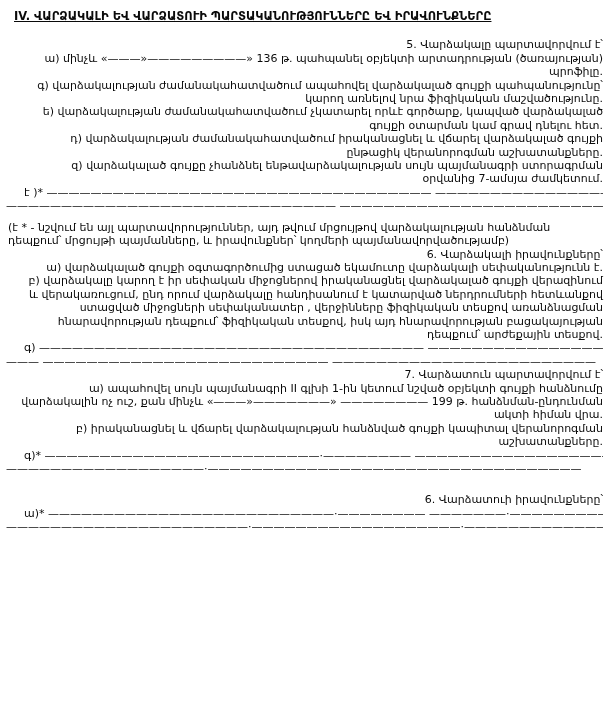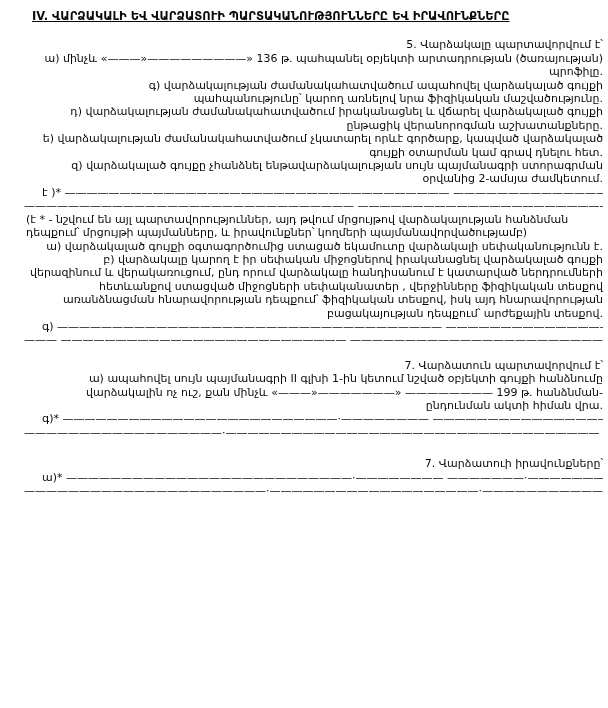--- a/index.html
+++ b/index.html
@@ -3,69 +3,71 @@
 <meta charset="utf-8">
 <style>
   html, body {
     margin: 0; padding: 0; background: #ffffff;
   }
   body {
     width: 608px; height: 708px; overflow: hidden;
     font-family: "DejaVu Sans", sans-serif;
     font-size: 11px; line-height: 13.4px; color: #0a0a0a;
   }
-  .page { padding: 8px 5px 0 24px; }
+  .page { padding: 8px 5px 0 6px; }
   .title {
     font-weight: bold; font-size: 11.5px;
     text-decoration: underline;
     margin: 2px 0 15px 8px;
     white-space: nowrap; overflow: hidden;
   }
   p { margin: 0; }
   .ind { text-indent: 18px; text-align: right; }
   .dashline { white-space: nowrap; overflow: hidden; }
   .note { padding-left: 2px; }
-  .sp-sm { }
-  .sp-md { margin-top: 12px; }
+  .sp-sm { margin-top: 8px; }
+  .sp-md { }
   .sp-lg { margin-top: 18px; }
   .ul { }
 </style>
 </head>
 <body>
 
 <div class="page">
 
   <div class="title">IV. ՎԱՐՁԱԿԱԼԻ ԵՎ ՎԱՐՁԱՏՈՒԻ ՊԱՐՏԱԿԱՆՈՒԹՅՈՒՆՆԵՐԸ ԵՎ ԻՐԱՎՈՒՆՔՆԵՐԸ</div>
 
   <p class="ind">5. Վարձակալը պարտավորվում է՝</p>
 
   <p class="ind"><span>ա) մինչև «———»—————————» 136 թ. պահպանել օբյեկտի արտադրության (ծառայության) </span><span class="ul">պրոֆիլը</span><span>.</span></p>
 
 
   <p class="ind">գ) վարձակալության ժամանակահատվածում ապահովել վարձակալած գույքի պահպանությունը՝ կարող առնելով նրա ֆիզիկական մաշվածությունը.</p>
+  <p class="ind">ե) վարձակալության ժամանակահատվածում չկատարել որևէ գործարք, կապված վարձակալած գույքի օտարման կամ գրավ դնելու հետ.</p>
   <p class="ind">դ) վարձակալության ժամանակահատվածում իրականացնել և վճարել վարձակալած գույքի ընթացիկ վերանորոգման աշխատանքները.</p>
-  <p class="ind">ե) վարձակալության ժամանակահատվածում չկատարել որևէ գործարք, կապված վարձակալած գույքի օտարման կամ գրավ դնելու հետ.</p>
-  <p class="ind">զ) վարձակալած գույքը չհանձնել ենթավարձակալության սույն պայմանագրի ստորագրման օրվանից 2-ամսյա ժամկետում.</p>
+  <p class="ind">զ) վարձակալած գույքը չհանձնել ենթավարձակալության սույն պայմանագրի ստորագրման օրվանից 7-ամսյա ժամկետում.</p>
 
   <p class="ind dashline">է )* ——————————————————————————————————— ————————————————————</p>
   <p class="dashline">—————————————————————————————— ————————————————————————————</p>
 
   <p class="note sp-sm">(է * - նշվում են այլ պարտավորություններ, այդ թվում մրցույթով  վարձակալության հանձնման դեպքում՝ մրցույթի պայմանները, և իրավունքներ՝ կողմերի պայմանավորվածությամբ)</p>
 
+  <p class="ind">6. Վարձակալի իրավունքները՝</p>
   <p class="ind">ա) վարձակալած գույքի օգտագործումից ստացած եկամուտը վարձակալի սեփականությունն է.</p>
   <p class="ind">բ) վարձակալը կարող է իր սեփական միջոցներով իրականացնել վարձակալած գույքի վերազինում և վերակառուցում, ընդ որում վարձակալը հանդիսանում է կատարված ներդրումների հետևանքով ստացված միջոցների սեփականատեր , վերջինները ֆիզիկական տեսքով առանձնացման հնարավորության դեպքում՝ ֆիզիկական տեսքով, իսկ այդ հնարավորության բացակայության դեպքում՝ արժեքային տեսքով.</p>
 
   <p class="ind dashline">գ) ——————————————————————————————————— ————————————————————</p>
   <p class="dashline">——— —————————————————————————— ————————————————————————</p>
 
   <p class="ind sp-md">7. Վարձատուն պարտավորվում է՝</p>
   <p class="ind">ա) ապահովել սույն պայմանագրի II գլխի 1-ին կետում նշված օբյեկտի գույքի հանձնումը վարձակալին ոչ ուշ, քան մինչև «———»———————» ———————— 199 թ. հանձնման-ընդունման ակտի հիման վրա.</p>
+  <p class="ind">բ) իրականացնել և վճարել վարձակալության հանձնված գույքի կապիտալ վերանորոգման աշխատանքները.</p>
 
   <p class="ind dashline">գ)* —————————————————————————·———————— ————————————————————</p>
   <p class="dashline">——————————————————·——————————————————————————————————</p>
 
-  <p class="ind sp-lg">7. Վարձատուի իրավունքները՝</p>
+  <p class="ind sp-lg">6. Վարձատուի իրավունքները՝</p>
 
   <p class="ind dashline">ա)* ——————————————————————————·———————— ———————·————————————</p>
   <p class="dashline">——————————————————————·———————————————————·——————————————</p>
 
 
 </div>
 
 </body></html>

